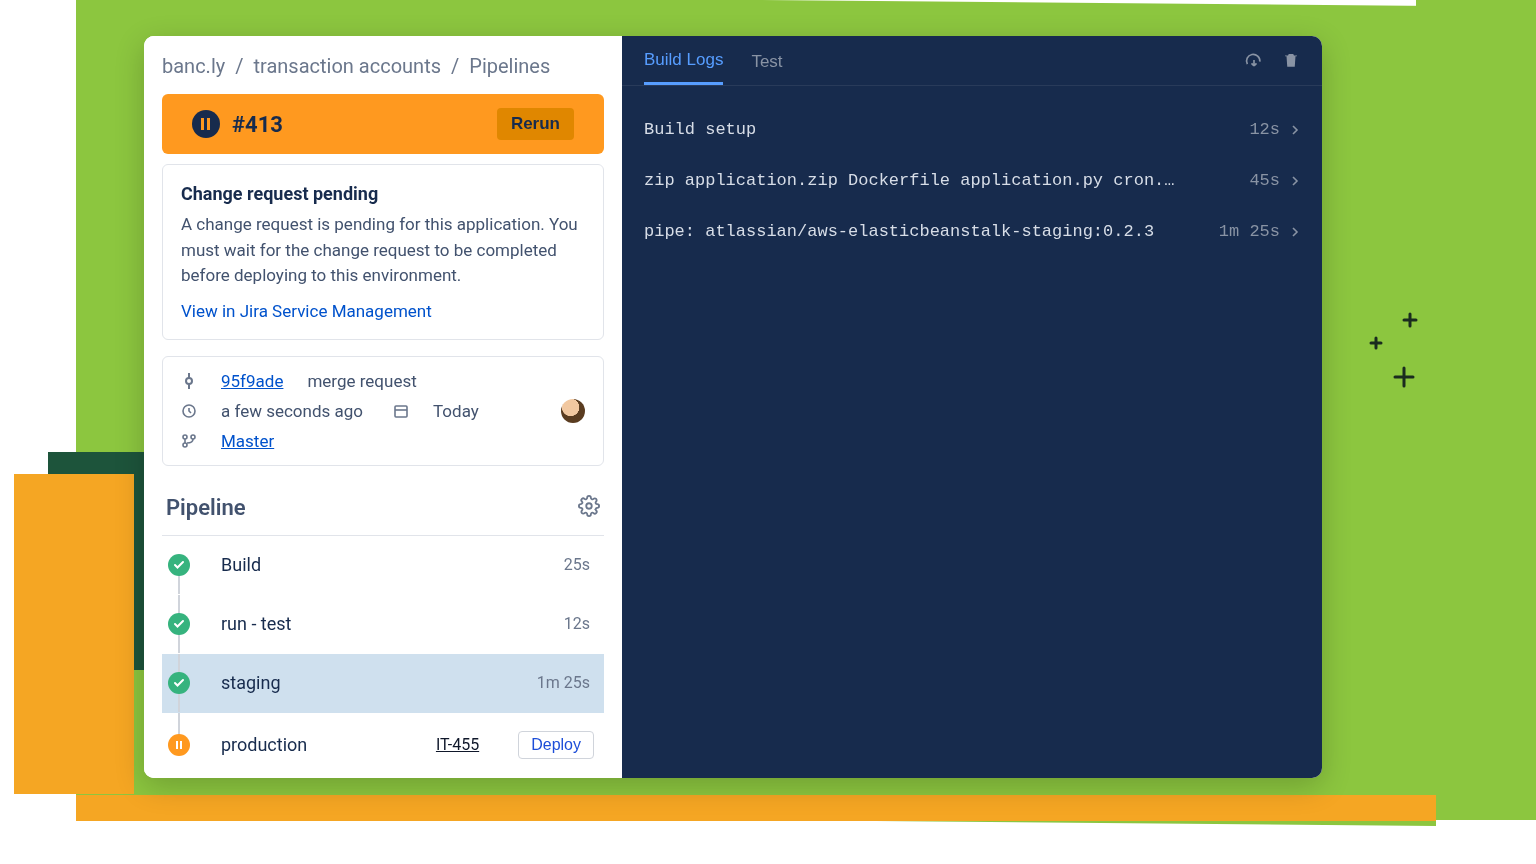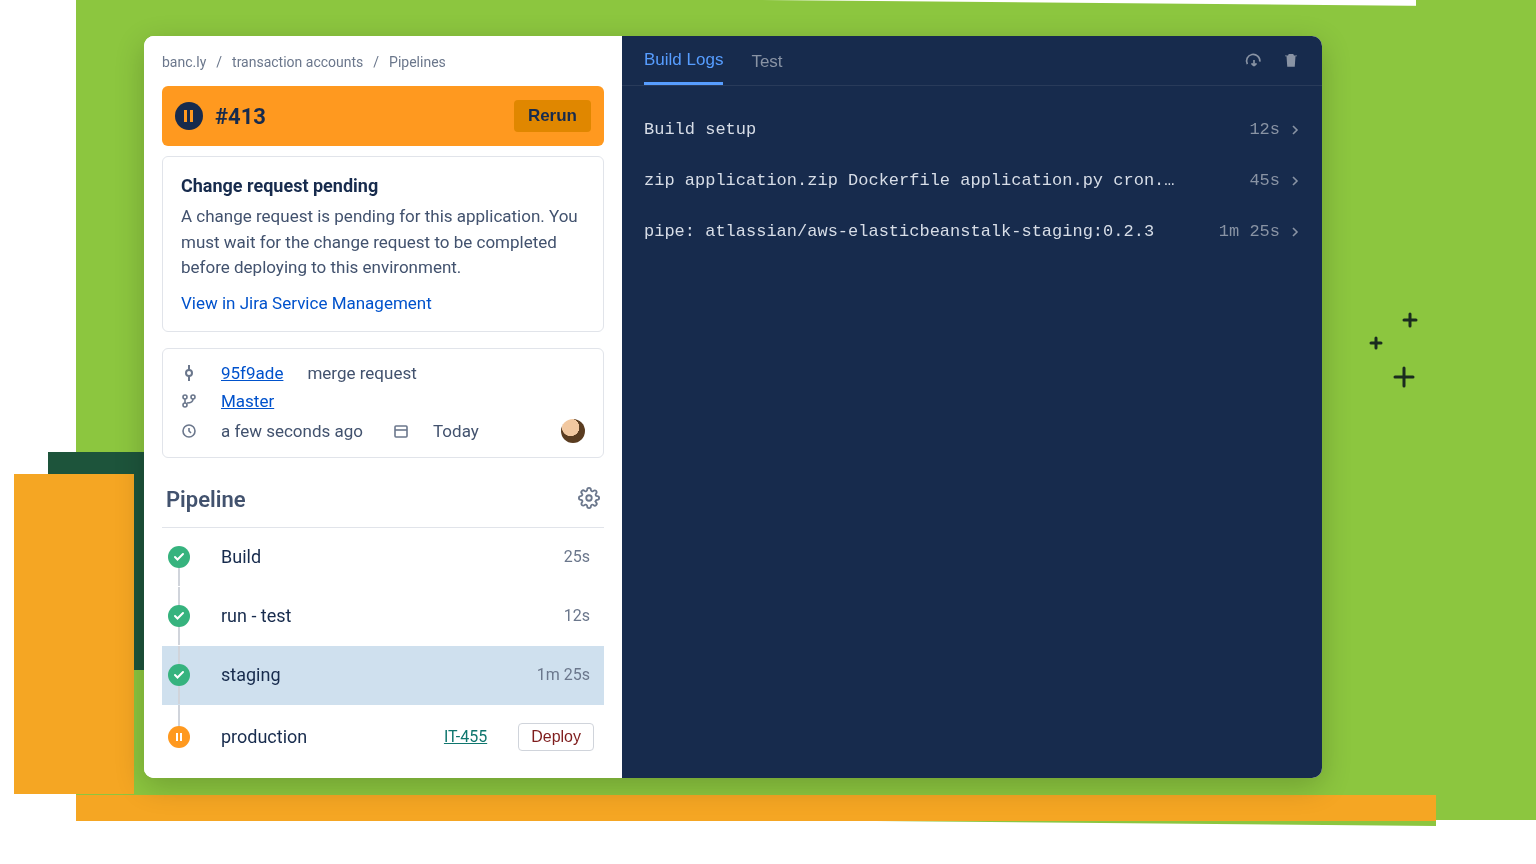--- a/index.html
+++ b/index.html
@@ -70,30 +70,30 @@
     width: 478px;
     background: #f8f9fa;
     display: flex;
     flex-direction: column;
     overflow: hidden;
   }
   .left-inner { background:#fff; padding: 18px 18px 0 18px; flex:1; display:flex; flex-direction:column; overflow:hidden;}
 
   .breadcrumb {
     display: flex; gap: 10px; align-items: center;
-    color: #6b778c; font-size: 14px; margin-bottom: 16px;
+    color: #6b778c; font-size: 20px; margin-bottom: 16px;
   }
   .breadcrumb a { color: #6b778c; text-decoration:none; }
   .breadcrumb .sep { color: #6b778c; }
 
   .run-banner {
     background: #ff991f;
     border-radius: 6px;
     display:flex; align-items:center; justify-content:space-between;
-    padding: 14px 13px;
+    padding: 14px 30px;
     margin-bottom: 10px;
   }
   .run-banner .left-g { display:flex; align-items:center; gap:12px; }
   .pause-badge {
     width: 28px; height: 28px; border-radius:50%;
     background:#172b4d; display:flex; align-items:center; justify-content:center;
   }
   .pause-badge .bars { width:10px; height:12px; display:flex; gap:3px; }
   .pause-badge .bars span { width:3px; background:#ff991f; }
   .run-id { color:#172b4d; font-weight:700; font-size:22px; }
@@ -145,24 +145,24 @@
   .step.selected { background:#cfe0ee; }
   .status-dot {
     width:22px; height:22px; border-radius:50%;
     display:flex; align-items:center; justify-content:center;
     flex-shrink:0; position:relative; z-index:2;
   }
   .status-dot.success { background:#36b37e; }
   .status-dot.paused  { background:#ff991f; }
   .status-dot svg { width:12px; height:12px; }
   .step .time { margin-left:auto; color:#6b778c; font-size:16px; margin-right:4px; }
-  .step .ticket { color:#0f766e; font-size:16px; }
+  .step .ticket { color:#0f172a; font-size:16px; margin-right:8px; }
   .deploy-btn {
     background:transparent; border:1px solid #d0d4db;
-    color:#7f1d1d; border-radius:4px; padding:4px 12px; font-size:16px;
+    color:#1d4ed8; border-radius:4px; padding:4px 12px; font-size:16px;
   }
   .connector {
     position:absolute; left:16px; top:0; bottom:0; width:2px;
     background:#d0d4db; z-index:1;
   }
   .step:first-child .connector { top:50%; }
   .step:last-child .connector  { bottom:50%; }
 
   
   .right {
@@ -248,39 +248,39 @@
           <svg class="ico" viewBox="0 0 16 16">
               <circle cx="8" cy="8" r="3" fill="none" stroke="currentColor" stroke-width="2"></circle>
               <line x1="8" y1="0" x2="8" y2="5" stroke="currentColor" stroke-width="2"></line>
               <line x1="8" y1="11" x2="8" y2="16" stroke="currentColor" stroke-width="2"></line>
             </svg>
           <a href="#" class="commit">95f9ade</a>
           <span>merge request</span>
         </div>
         <div class="meta-row">
           <svg class="ico" viewBox="0 0 16 16">
+              <circle cx="8" cy="8" r="6" fill="none" stroke="currentColor" stroke-width="1.6"></circle>
+              <path d="M8 5 v3 l2 2" fill="none" stroke="currentColor" stroke-width="1.6"></path>
+            </svg>
+          <span>a few seconds ago</span>
+          <svg class="ico" viewBox="0 0 16 16" style="margin-left:6px">
+              <rect x="2" y="3" width="12" height="11" rx="1" fill="none" stroke="currentColor" stroke-width="1.6"></rect>
+              <line x1="2" y1="7" x2="14" y2="7" stroke="currentColor" stroke-width="1.6"></line>
+            </svg>
+          <span>Today</span>
+          <div class="avatar"></div>
+        </div>
+        <div class="meta-row">
+          <svg class="ico" viewBox="0 0 16 16">
               <circle cx="4" cy="4" r="2" fill="none" stroke="currentColor" stroke-width="1.6"></circle>
               <circle cx="4" cy="12" r="2" fill="none" stroke="currentColor" stroke-width="1.6"></circle>
               <circle cx="12" cy="4" r="2" fill="none" stroke="currentColor" stroke-width="1.6"></circle>
               <path d="M4 6 v4 M12 6 q0 4 -6 4" fill="none" stroke="currentColor" stroke-width="1.6"></path>
             </svg>
           <a href="#" class="branch">Master</a>
-        </div>
-        <div class="meta-row">
-          <svg class="ico" viewBox="0 0 16 16">
-              <circle cx="8" cy="8" r="6" fill="none" stroke="currentColor" stroke-width="1.6"></circle>
-              <path d="M8 5 v3 l2 2" fill="none" stroke="currentColor" stroke-width="1.6"></path>
-            </svg>
-          <span>a few seconds ago</span>
-          <svg class="ico" viewBox="0 0 16 16" style="margin-left:6px">
-              <rect x="2" y="3" width="12" height="11" rx="1" fill="none" stroke="currentColor" stroke-width="1.6"></rect>
-              <line x1="2" y1="7" x2="14" y2="7" stroke="currentColor" stroke-width="1.6"></line>
-            </svg>
-          <span>Today</span>
-          <div class="avatar"></div>
         </div>
       </div>
 
       <div class="pipeline-head">
         <h2>Pipeline</h2>
         <span class="gear">
           <svg width="22" height="22" viewBox="0 0 24 24" fill="none" stroke="currentColor" stroke-width="2">
               <circle cx="12" cy="12" r="3"></circle>
               <path d="M19.4 15a1.7 1.7 0 0 0 .34 1.87l.06.06a2 2 0 1 1-2.83 2.83l-.06-.06a1.7 1.7 0 0 0-1.87-.34 1.7 1.7 0 0 0-1 1.56V21a2 2 0 1 1-4 0v-.09a1.7 1.7 0 0 0-1-1.56 1.7 1.7 0 0 0-1.87.34l-.06.06a2 2 0 1 1-2.83-2.83l.06-.06a1.7 1.7 0 0 0 .34-1.87 1.7 1.7 0 0 0-1.56-1H3a2 2 0 1 1 0-4h.09a1.7 1.7 0 0 0 1.56-1 1.7 1.7 0 0 0-.34-1.87l-.06-.06a2 2 0 1 1 2.83-2.83l.06.06a1.7 1.7 0 0 0 1.87.34h0a1.7 1.7 0 0 0 1-1.56V3a2 2 0 1 1 4 0v.09a1.7 1.7 0 0 0 1 1.56 1.7 1.7 0 0 0 1.87-.34l.06-.06a2 2 0 1 1 2.83 2.83l-.06.06a1.7 1.7 0 0 0-.34 1.87v0a1.7 1.7 0 0 0 1.56 1H21a2 2 0 1 1 0 4h-.09a1.7 1.7 0 0 0-1.56 1z"></path>
             </svg>

